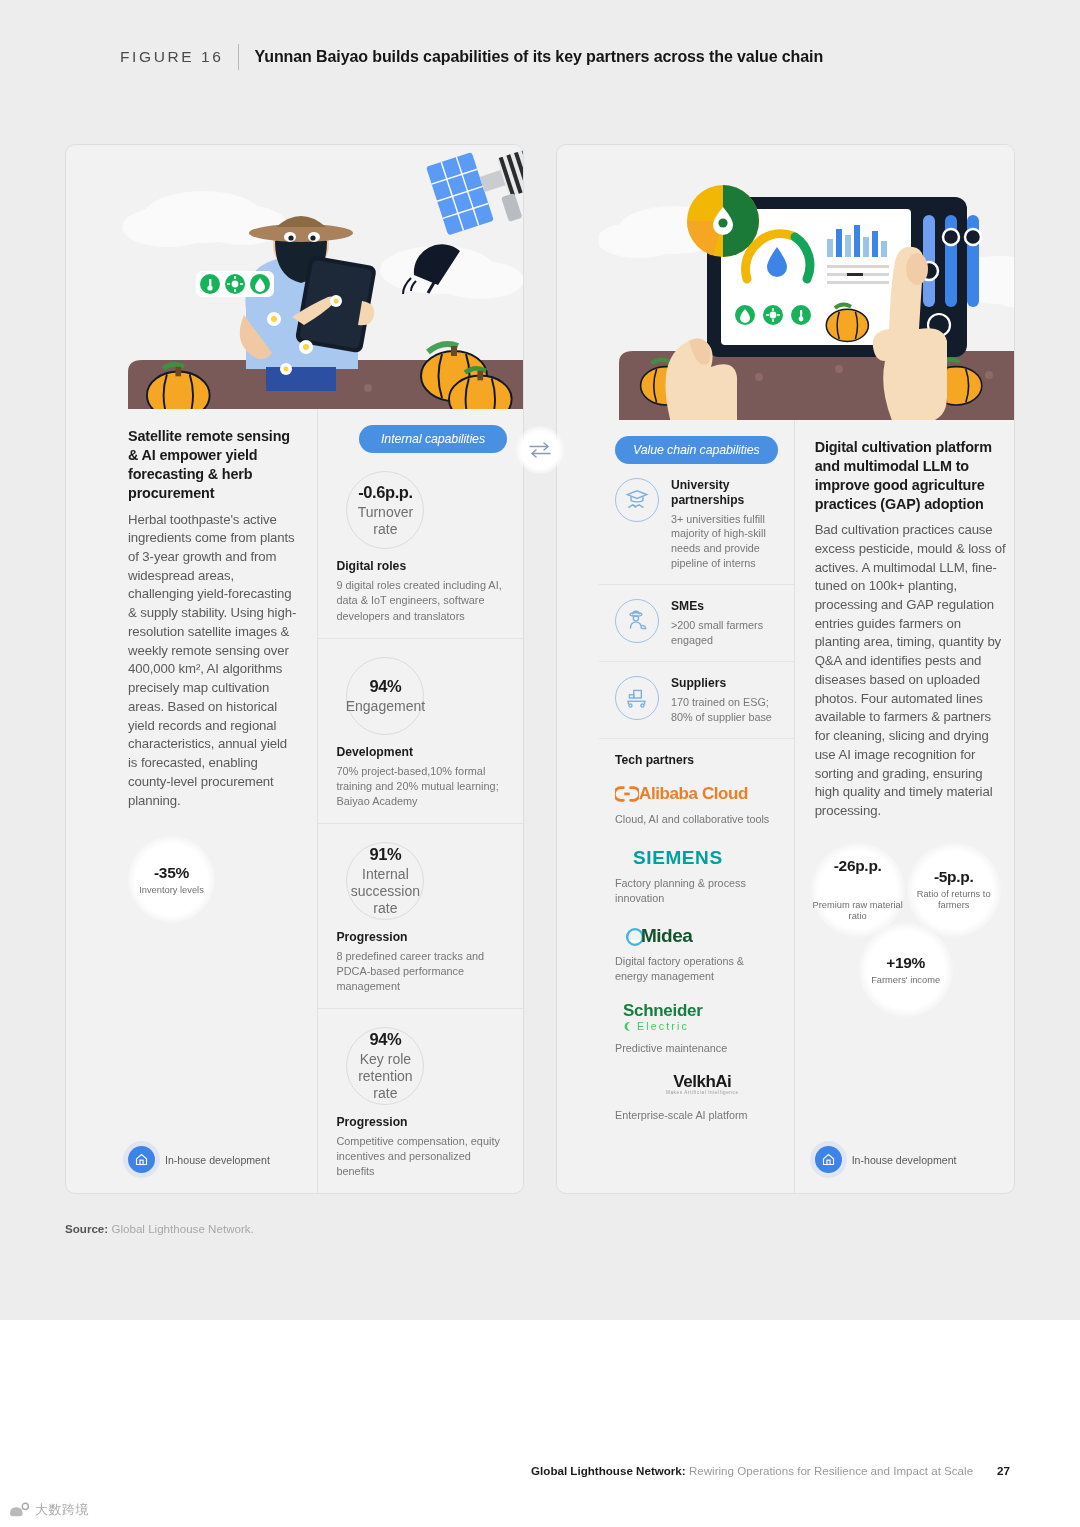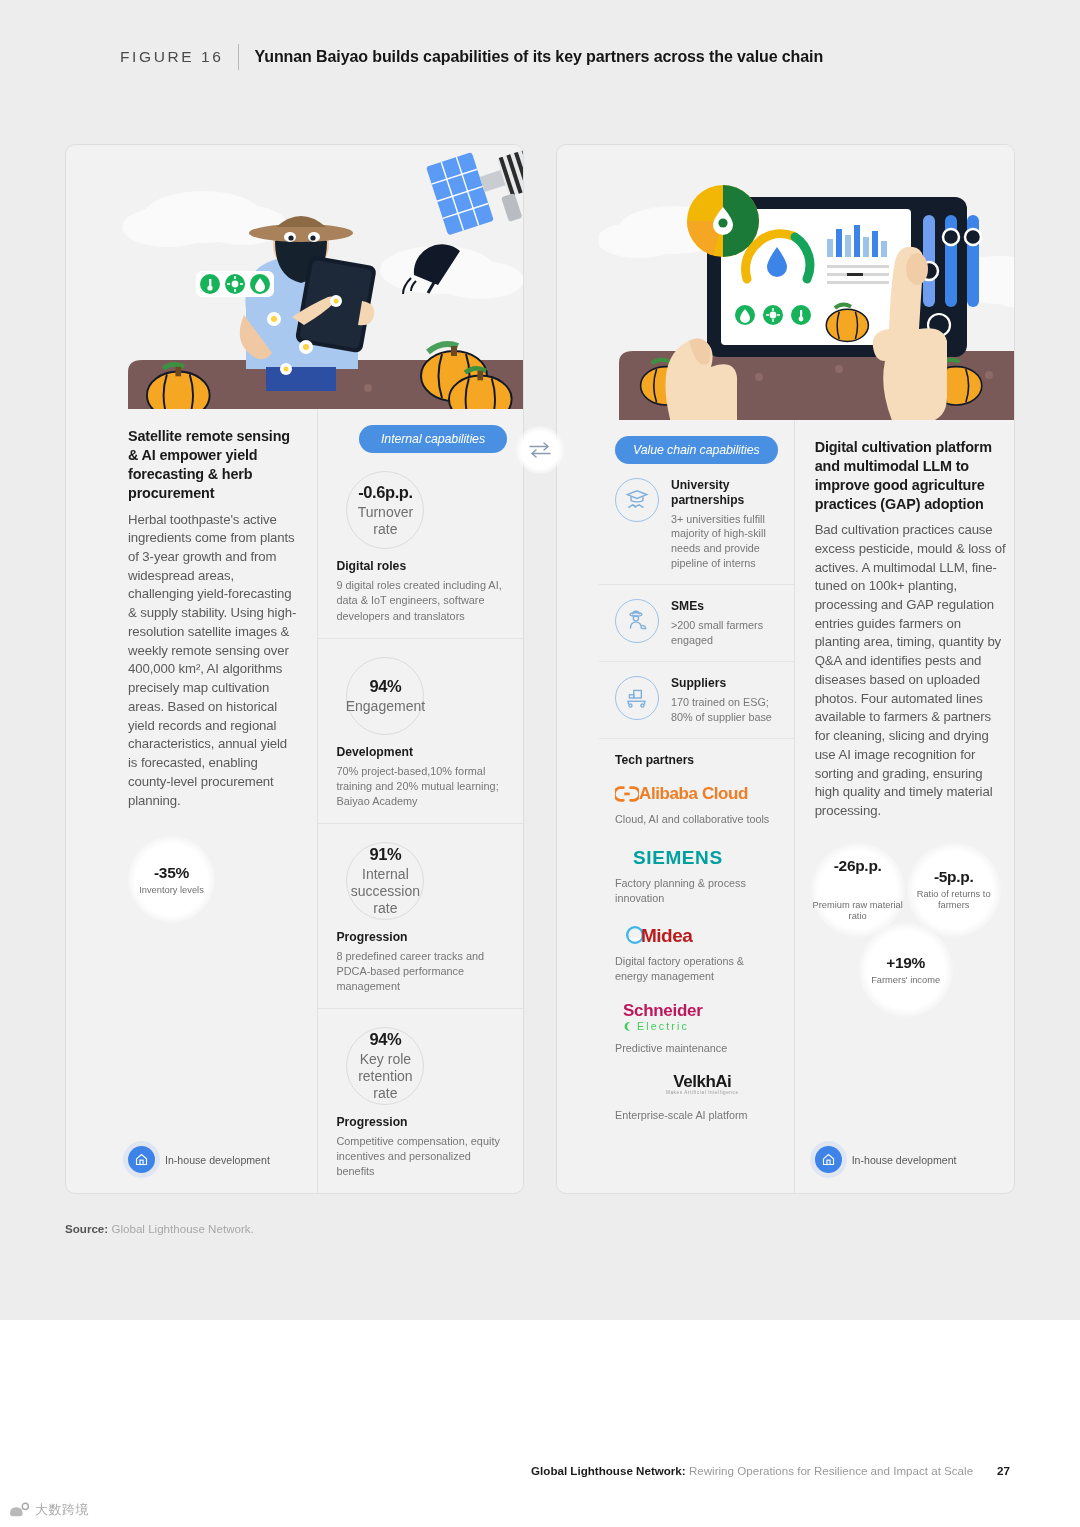--- a/index.html
+++ b/index.html
@@ -116,21 +116,21 @@
   
   .tech { padding: 14px 16px 16px 16px; }
   .tech-h { font-size: 12.1px; font-weight: 700; color: #1b1b1b; margin-bottom: 14px; }
   .tp { margin-bottom: 18px; }
   .tp:last-child { margin-bottom: 16px; }
   .tp-logo { height: 26px; display: flex; align-items: center; margin-bottom: 5px; }
   .tp-desc { font-size: 10.8px; line-height: 1.36; color: #777777; }
 
   .logo-alibaba { font-size: 17px; font-weight: 700; color: #ef7d23; letter-spacing: -0.4px; display: flex; align-items: center; gap: 5px; }
   .logo-siemens { font-size: 19px; font-weight: 700; color: #00a0a0; letter-spacing: 0.6px; margin-left: 18px; }
-  .logo-midea { font-size: 19px; font-weight: 700; color: #b91c1c; letter-spacing: -0.5px; margin-left: 10px; display:flex; align-items:flex-start; }
+  .logo-midea { font-size: 19px; font-weight: 700; color: #14532d; letter-spacing: -0.5px; margin-left: 10px; display:flex; align-items:flex-end; }
   .logo-schneider { margin-left: 8px; }
   .logo-velkhai { margin-left: 12px; display: flex; flex-direction: column; }
 
   
   .swap {
     position: absolute; left: 516px; top: 426px; width: 48px; height: 48px; border-radius: 50%;
     background: radial-gradient(circle at 50% 50%, #ffffff 55%, rgba(255,255,255,0) 75%);
     display: flex; align-items: center; justify-content: center; z-index: 5;
   }
 
@@ -597,21 +597,21 @@
                       <path d="M4 14 a8.6 8.6 0 0 0 14 0" fill="#ffffff" stroke="none"></path>
                     </svg>
                   <span>Midea</span>
                 </span>
               </div>
               <div class="tp-desc">Digital factory operations &amp; energy management</div>
             </div>
 
             <div class="tp">
               <div class="tp-logo logo-schneider" style="height:34px;flex-direction:column;align-items:flex-start;">
-                <span style="font-size:17px;font-weight:700;color:#be185d;letter-spacing:-0.3px;line-height:1;">Schneider</span>
+                <span style="font-size:17px;font-weight:700;color:#15803d;letter-spacing:-0.3px;line-height:1;">Schneider</span>
                 <span style="font-size:10.5px;color:#3dcd58;letter-spacing:2.2px;line-height:1.5;display:flex;align-items:center;gap:3px;">
                   <svg width="11" height="11" viewBox="0 0 14 14">
                       <path d="M9 1 Q2 2 2 7 Q2 12 9 13 Q5 10 5 7 Q5 4 9 1 Z" fill="#3dcd58"></path>
                     </svg>Electric
                 </span>
               </div>
               <div class="tp-desc">Predictive maintenance</div>
             </div>
 
             <div class="tp">

